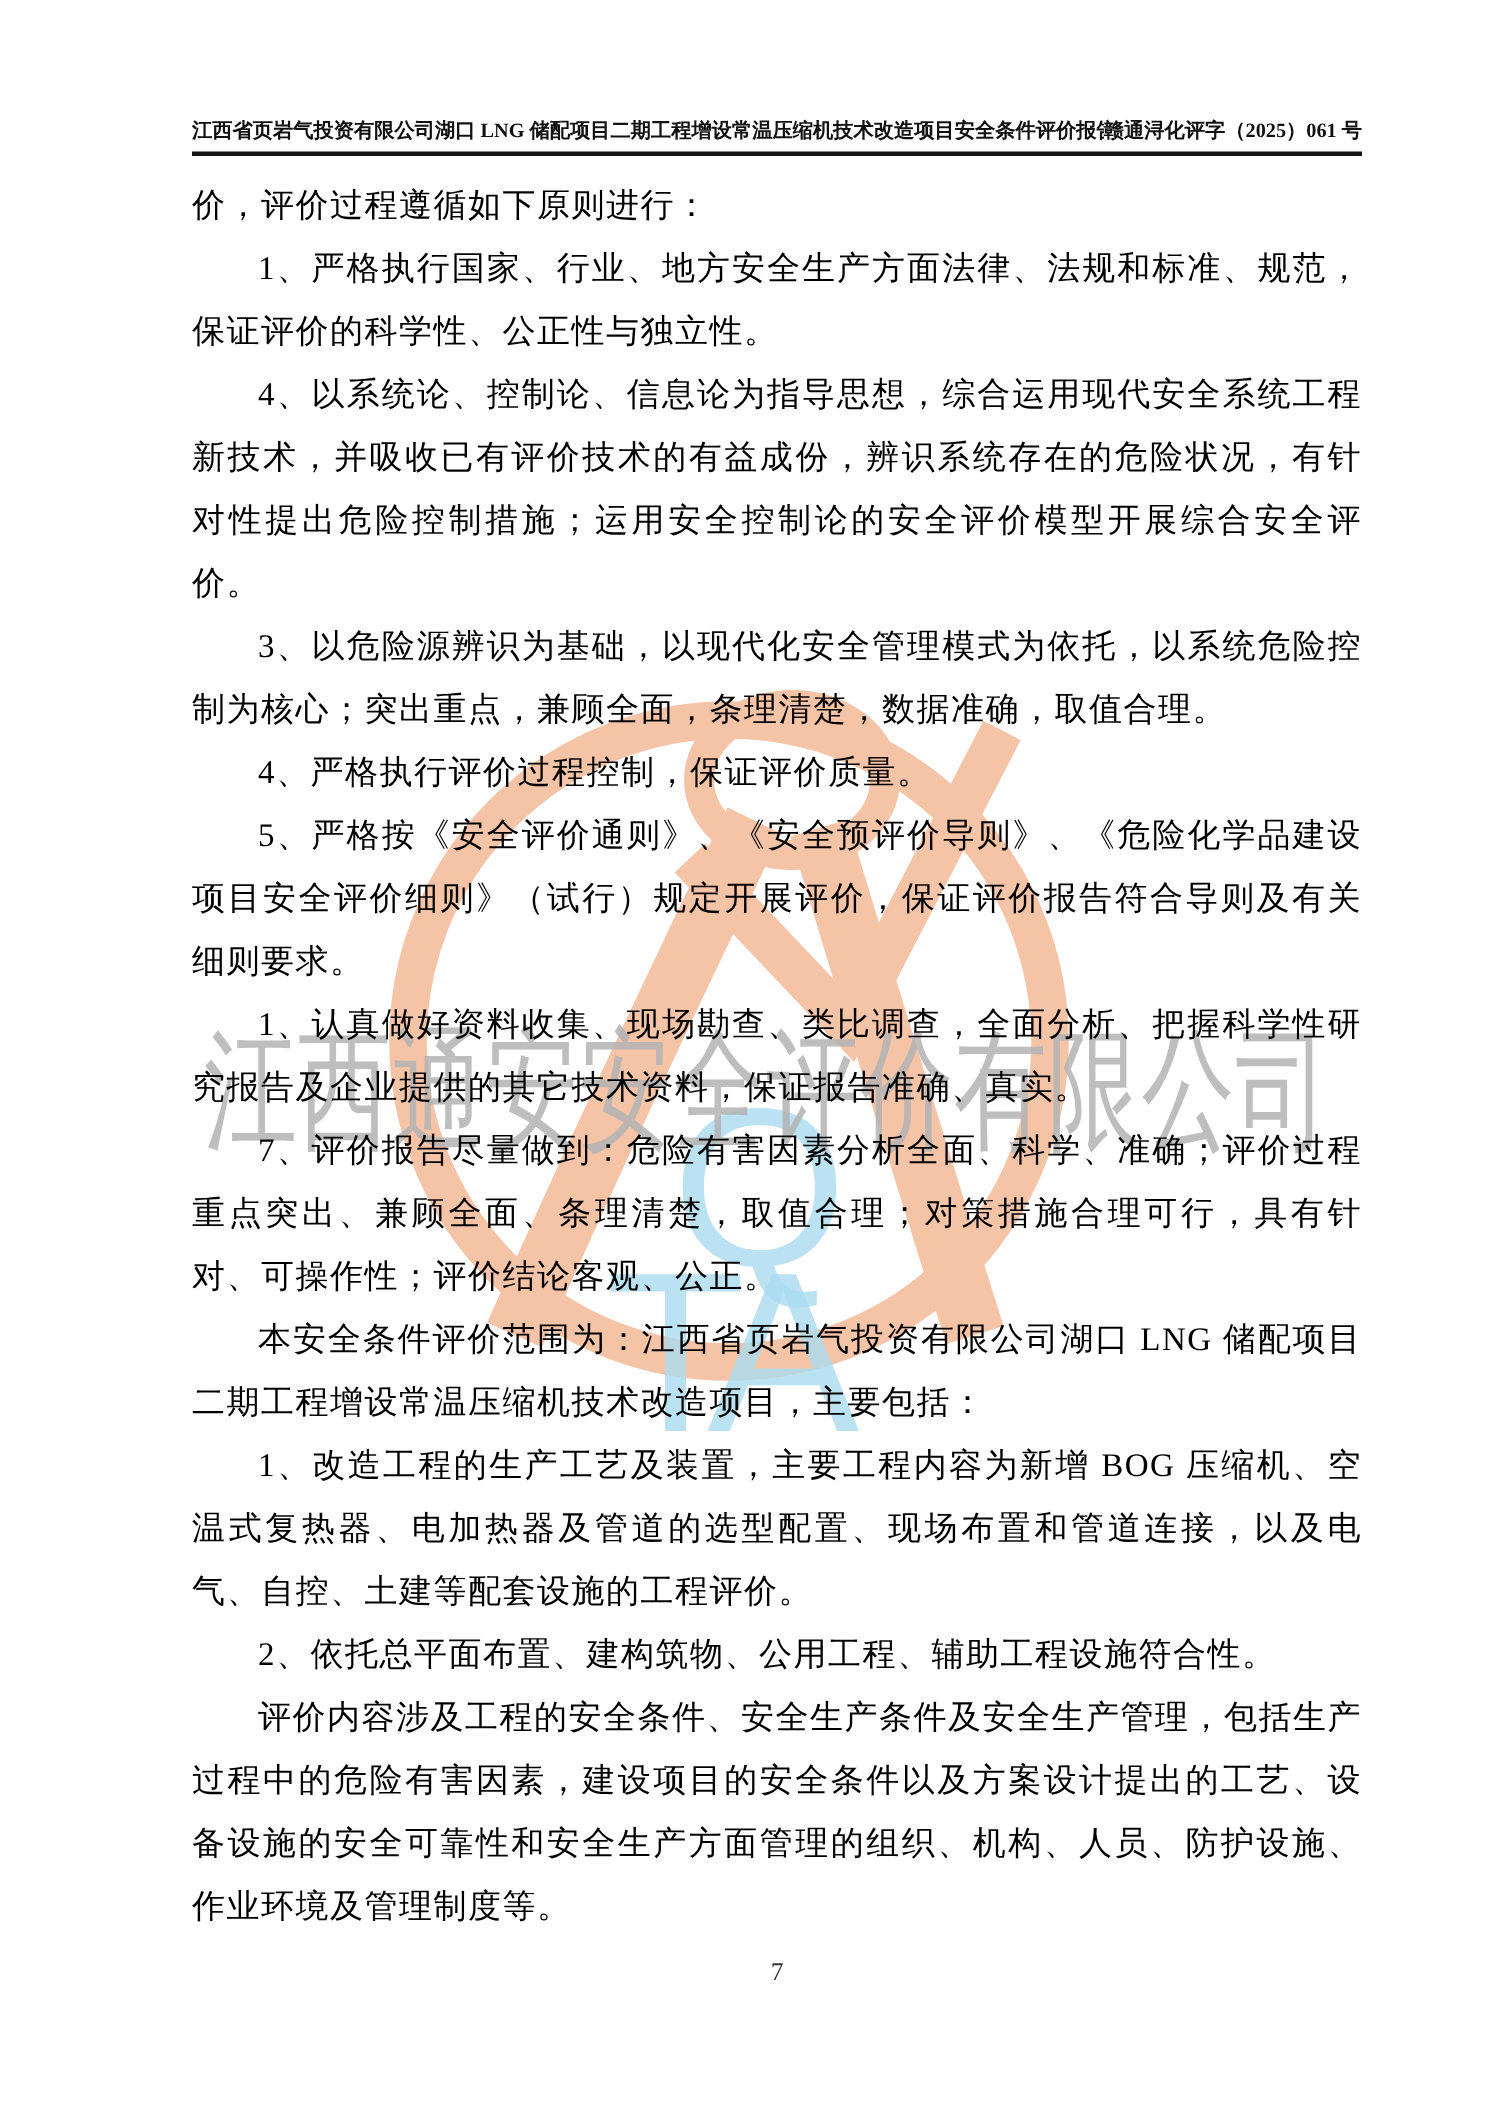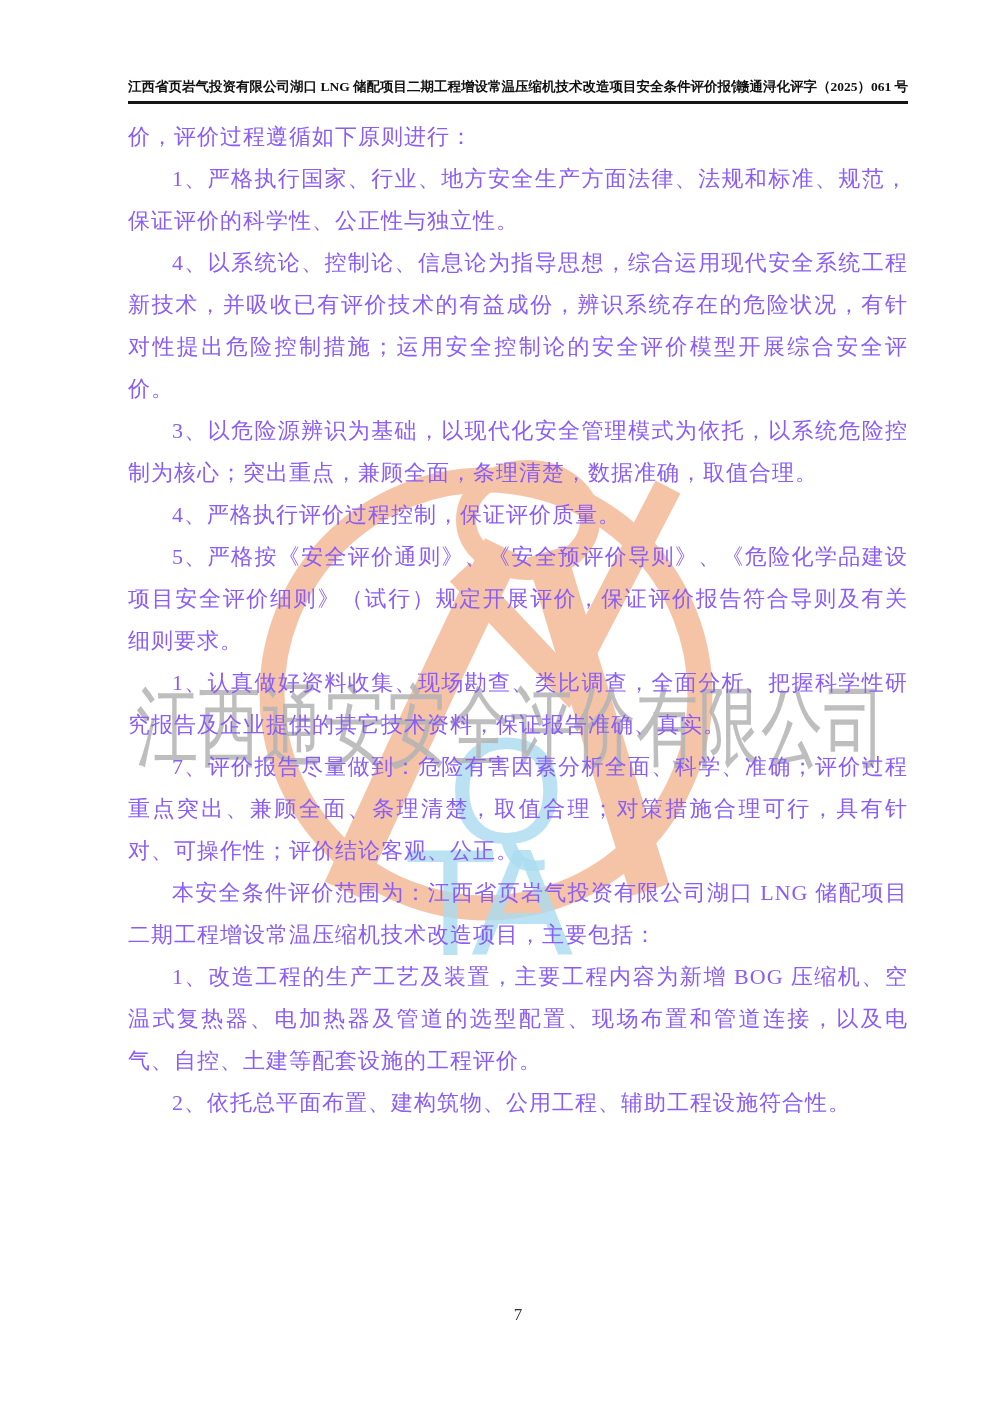--- a/index.html
+++ b/index.html
@@ -37,21 +37,21 @@
     font-size:62px; letter-spacing:0.5px; white-space:nowrap;
     color:#b3b3b3; opacity:0.85;
     transform:scaleY(1.42); transform-origin:top left;
     font-family:"Liberation Serif","DejaVu Serif",serif;
   }
 
   
   .content {
     position:absolute; left:128px; top:116px; width:780px;
     font-size:22px; line-height:42px; letter-spacing:1px;
-    text-align:justify; color:#8b5cf6; z-index:5;
+    text-align:justify; color:#000000; z-index:5;
   }
   .content p { margin:0; }
   .para { text-indent:2em; }
   .cont { text-indent:0; }
   .heading {
     font-weight:bold; font-size:24px; text-indent:0;
     letter-spacing:2px; margin-top:2px;
   }
 
   
@@ -90,17 +90,18 @@
     <p class="para">1、严格执行国家、行业、地方安全生产方面法律、法规和标准、规范，保证评价的科学性、公正性与独立性。</p>
     <p class="para">4、以系统论、控制论、信息论为指导思想，综合运用现代安全系统工程新技术，并吸收已有评价技术的有益成份，辨识系统存在的危险状况，有针对性提出危险控制措施；运用安全控制论的安全评价模型开展综合安全评价。</p>
     <p class="para">3、以危险源辨识为基础，以现代化安全管理模式为依托，以系统危险控制为核心；突出重点，兼顾全面，条理清楚，数据准确，取值合理。</p>
     <p class="para">4、严格执行评价过程控制，保证评价质量。</p>
     <p class="para">5、严格按《安全评价通则》、《安全预评价导则》、《危险化学品建设项目安全评价细则》（试行）规定开展评价，保证评价报告符合导则及有关细则要求。</p>
     <p class="para">1、认真做好资料收集、现场勘查、类比调查，全面分析、把握科学性研究报告及企业提供的其它技术资料，保证报告准确、真实。</p>
     <p class="para">7、评价报告尽量做到：危险有害因素分析全面、科学、准确；评价过程重点突出、兼顾全面、条理清楚，取值合理；对策措施合理可行，具有针对、可操作性；评价结论客观、公正。</p>
     <p class="para">本安全条件评价范围为：江西省页岩气投资有限公司湖口 LNG 储配项目二期工程增设常温压缩机技术改造项目，主要包括：</p>
     <p class="para">1、改造工程的生产工艺及装置，主要工程内容为新增 BOG 压缩机、空温式复热器、电加热器及管道的选型配置、现场布置和管道连接，以及电气、自控、土建等配套设施的工程评价。</p>
     <p class="para">2、依托总平面布置、建构筑物、公用工程、辅助工程设施符合性。</p>
+    <p class="para">评价内容涉及工程的安全条件、安全生产条件及安全生产管理，包括生产过程中的危险有害因素，建设项目的安全条件以及方案设计提出的工艺、设备设施的安全可靠性和安全生产方面管理的组织、机构、人员、防护设施、作业环境及管理制度等。</p>
   </div>
 
   <div class="pagenum">7</div>
 
 </div>
 
 </body></html>

